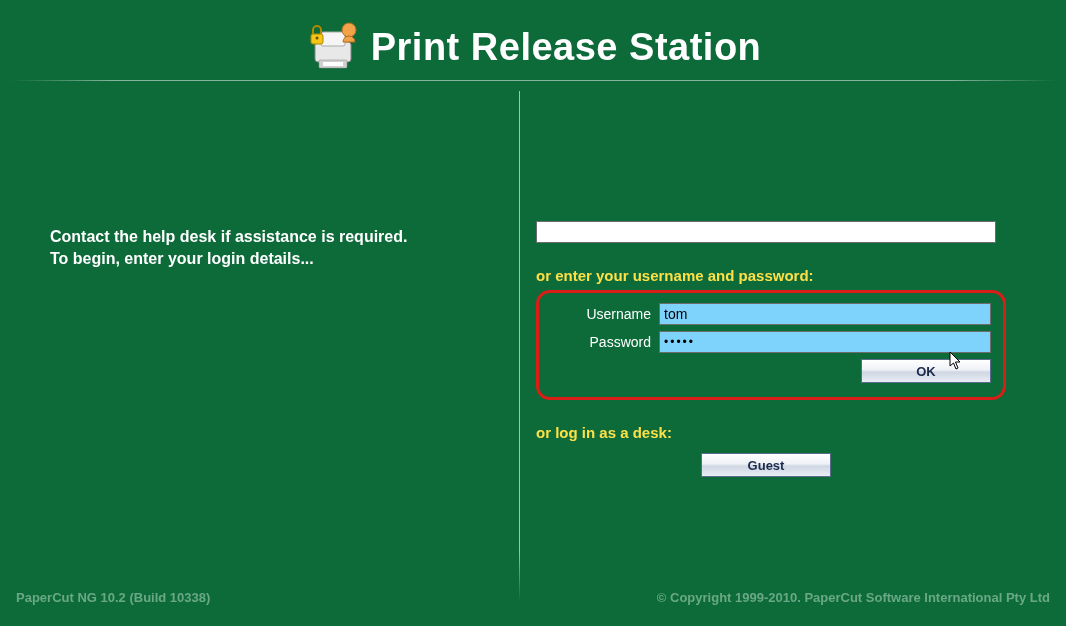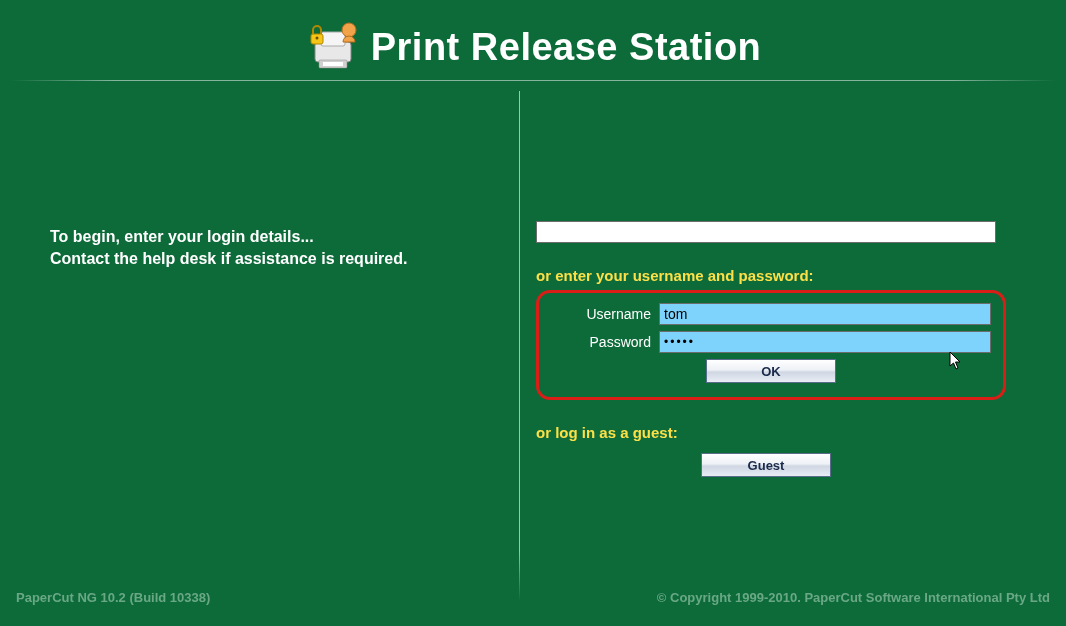--- a/index.html
+++ b/index.html
@@ -106,21 +106,21 @@
       padding: 2px 4px;
       color: #000;
       font-family: Verdana, Geneva, sans-serif;
     }
     .pw-dots {
       letter-spacing: 2px;
       font-size: 12px;
     }
     .btn-row {
       display: flex;
-      justify-content: center;
+      justify-content: flex-end;
       margin-top: 4px;
     }
     .btn {
       width: 130px;
       height: 24px;
       background: linear-gradient(to bottom, #ffffff 0%, #eef1f6 45%, #cfd7e3 55%, #e9edf4 100%);
       border: 1px solid #5b6b8c;
       font-size: 13px;
       font-weight: bold;
       color: #1a2a4a;
@@ -175,22 +175,22 @@
         <path d="M2 20 a6 6 0 0 1 12 0 z" fill="#f2a34a" stroke="#b56d1e"></path>
       </g>
     </svg>
   </div>
   <div class="header-title">Print Release Station</div>
 </div>
 <div class="hr"></div>
 
 <div class="main">
   <div class="left-col">
+    <div class="instruct">Contact the help desk if assistance is required.</div>
     <div class="instruct">To begin, enter your login details...</div>
-    <div class="instruct">Contact the help desk if assistance is required.</div>
   </div>
 
   <div class="divider"></div>
 
   <div class="right-col">
     <input type="text" class="card-input" value="" style="">
 
     <div class="section-label">or enter your username and password:</div>
 
     <div class="login-frame">
@@ -200,21 +200,21 @@
       </div>
       <div class="field-row">
         <div class="field-label">Password</div>
         <input type="text" class="text-input pw-dots" value="•••••" style="">
       </div>
       <div class="btn-row">
         <button class="btn">OK</button>
       </div>
     </div>
 
-    <div class="section-label">or log in as a guest:</div>
+    <div class="section-label">or log in as a desk:</div>
     <div class="guest-row">
       <button class="btn">Guest</button>
     </div>
   </div>
 </div>
 
 <div class="footer">
   <div>PaperCut NG 10.2 (Build 10338)</div>
   <div>© Copyright 1999-2010. PaperCut Software International Pty Ltd</div>
 </div>

